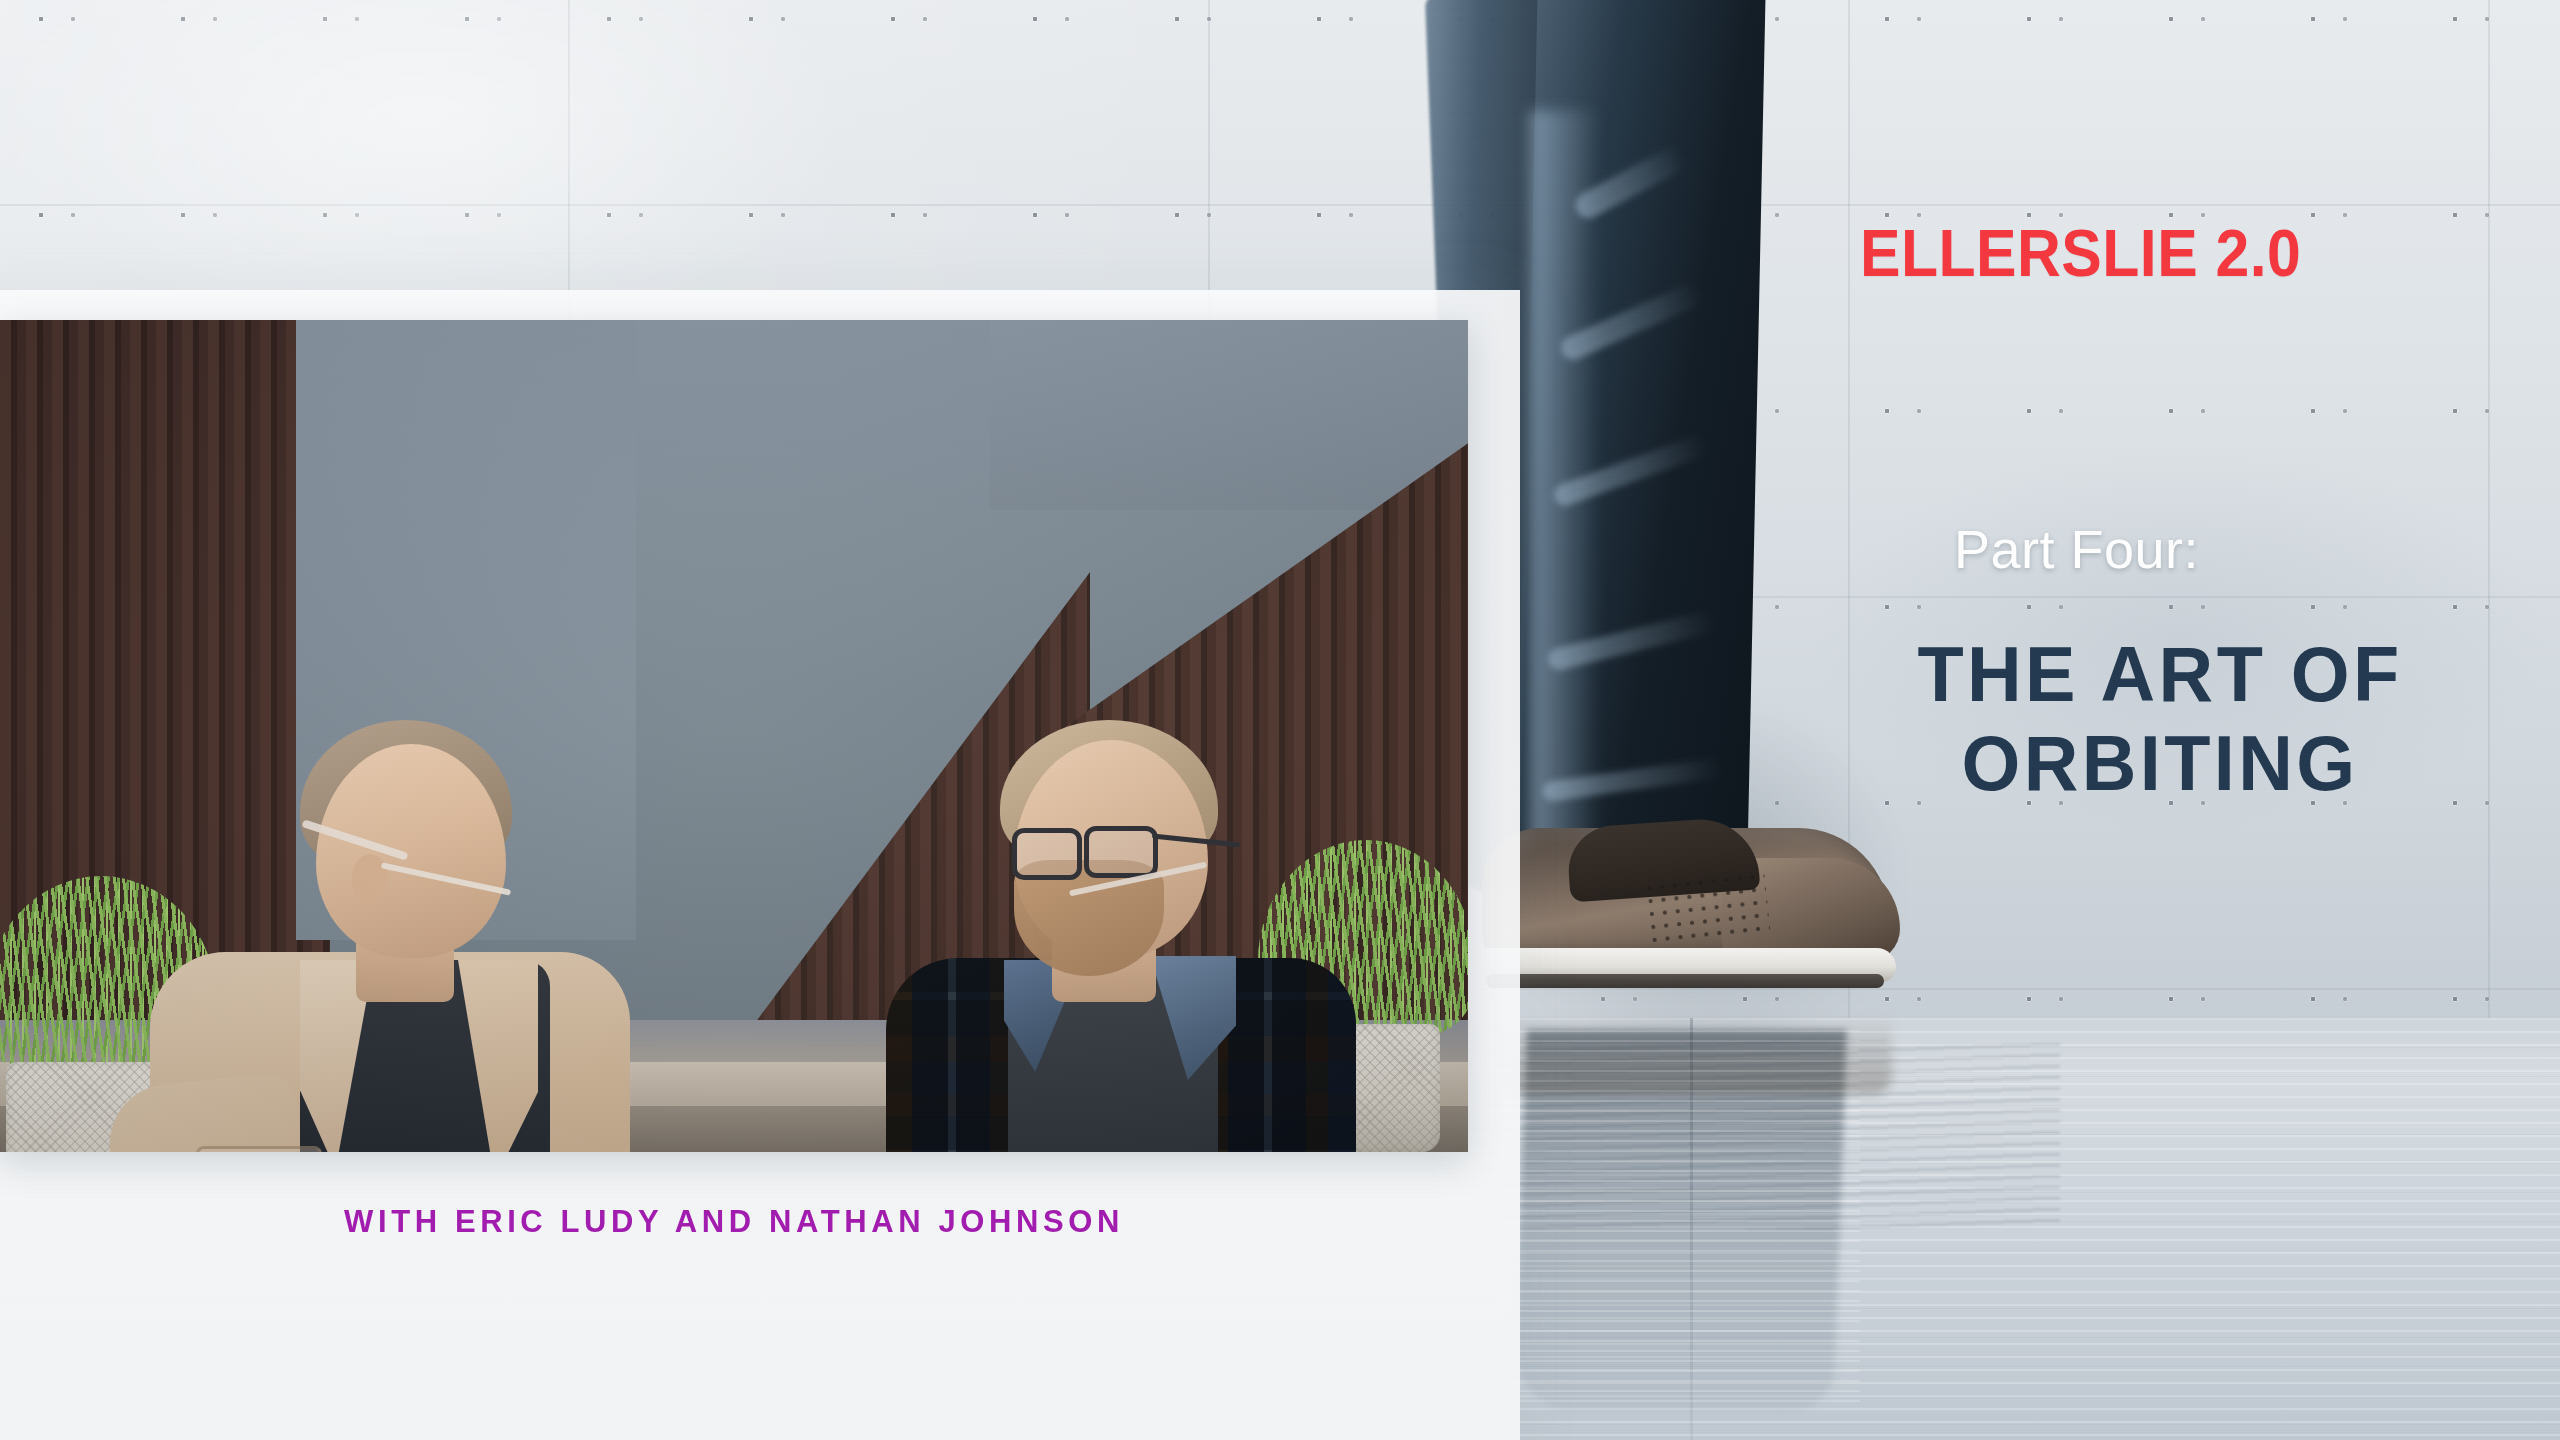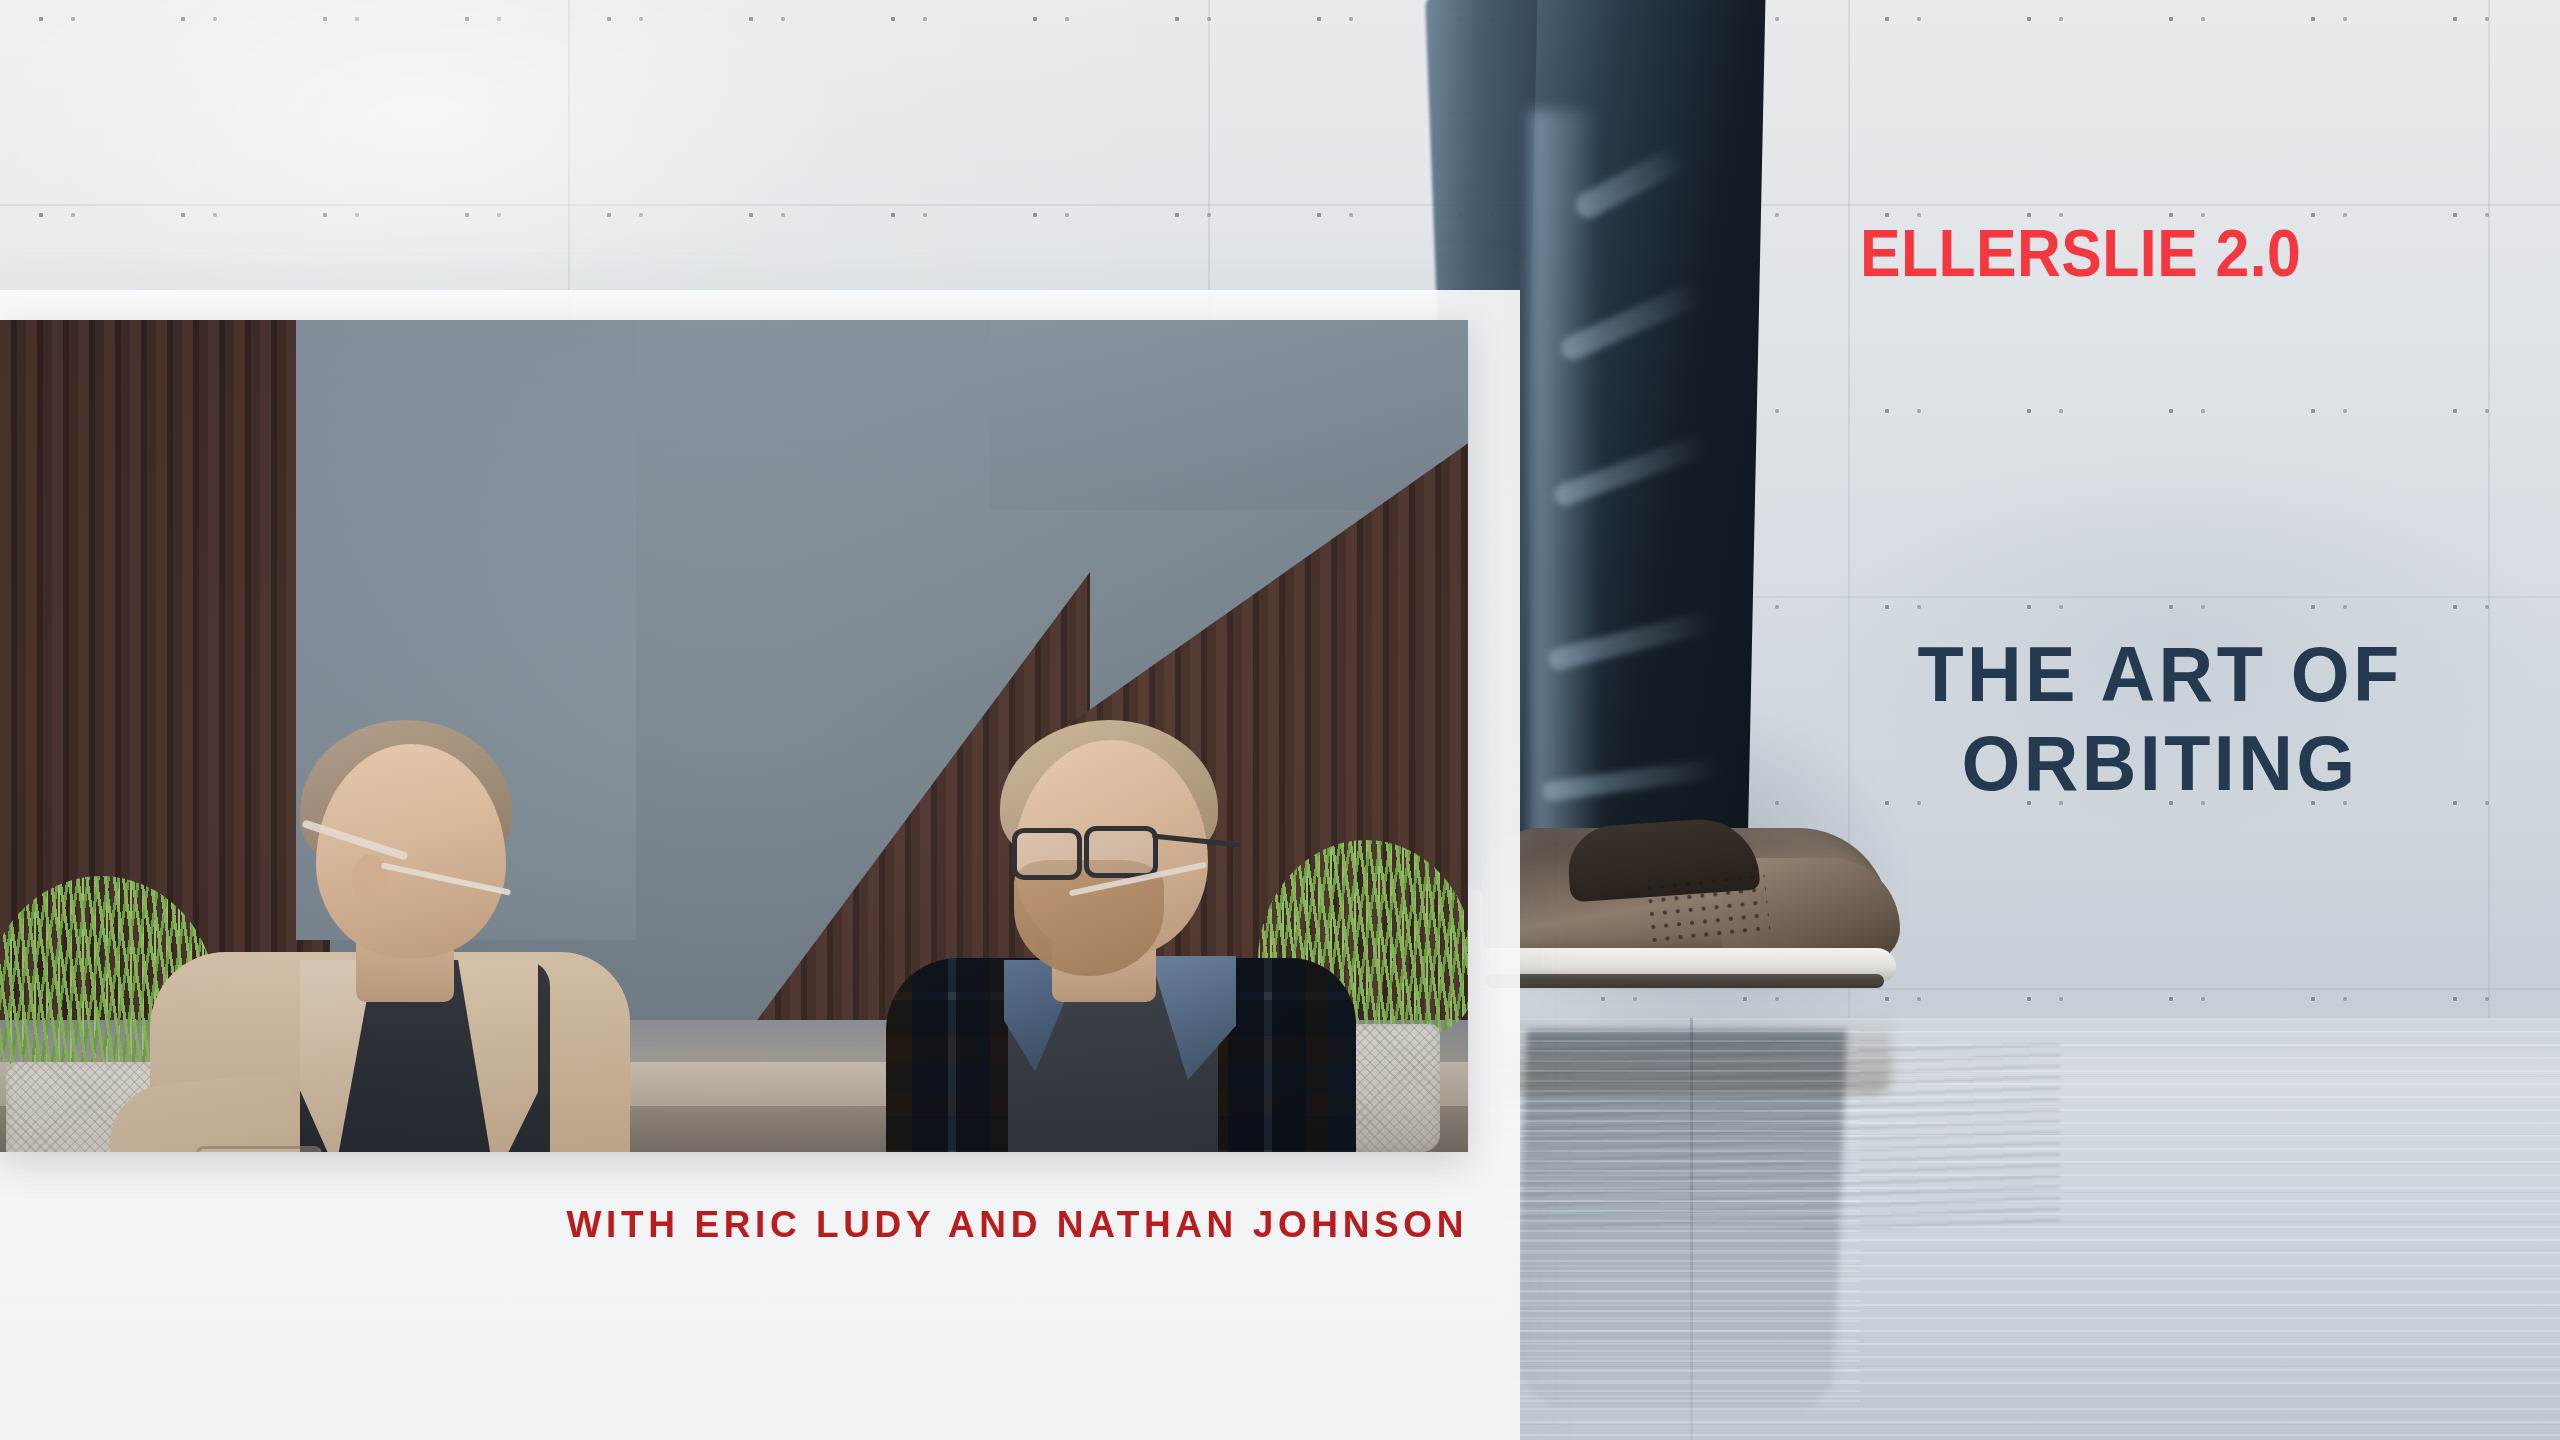--- a/index.html
+++ b/index.html
@@ -438,23 +438,23 @@
   .video-grade {
     position:absolute; inset:0;
     background:
       radial-gradient(ellipse 1200px 760px at 50% 48%, rgba(255,255,255,.05), rgba(20,30,42,.16) 100%);
     pointer-events:none;
   }
 
   
   .caption {
     position:absolute; left:0px; top:1204px; width:1468px;
-    text-align:right;
-    color:#b91c1c;
-    font-size:37px;
+    text-align:center;
+    color:#a21caf;
+    font-size:31px;
     font-weight:700;
     letter-spacing:4.6px;
     white-space:nowrap;
   }
 
   
   .grain {
     position:absolute; inset:0; pointer-events:none;
     background-image:
       repeating-linear-gradient(0deg, rgba(255,255,255,.014) 0 1px, rgba(0,0,0,.014) 1px 2px);
@@ -503,20 +503,21 @@
         <div class="shoe-perf"></div>
         <div class="shoe-sole"></div>
         <div class="shoe-sole-dark"></div>
         <div class="shoe-reflection"></div>
       </div>
     </div>
   </div>
 
   <div class="series-title">ELLERSLIE 2.0</div>
 
+  <div class="part-label">Part Four:</div>
 
   <div class="main-title">
     <span class="ln">THE ART OF</span>
     <span class="ln">ORBITING</span>
   </div>
 
   <div class="light-panel"></div>
 
   <div class="video">
     <div class="set-wall"></div>

